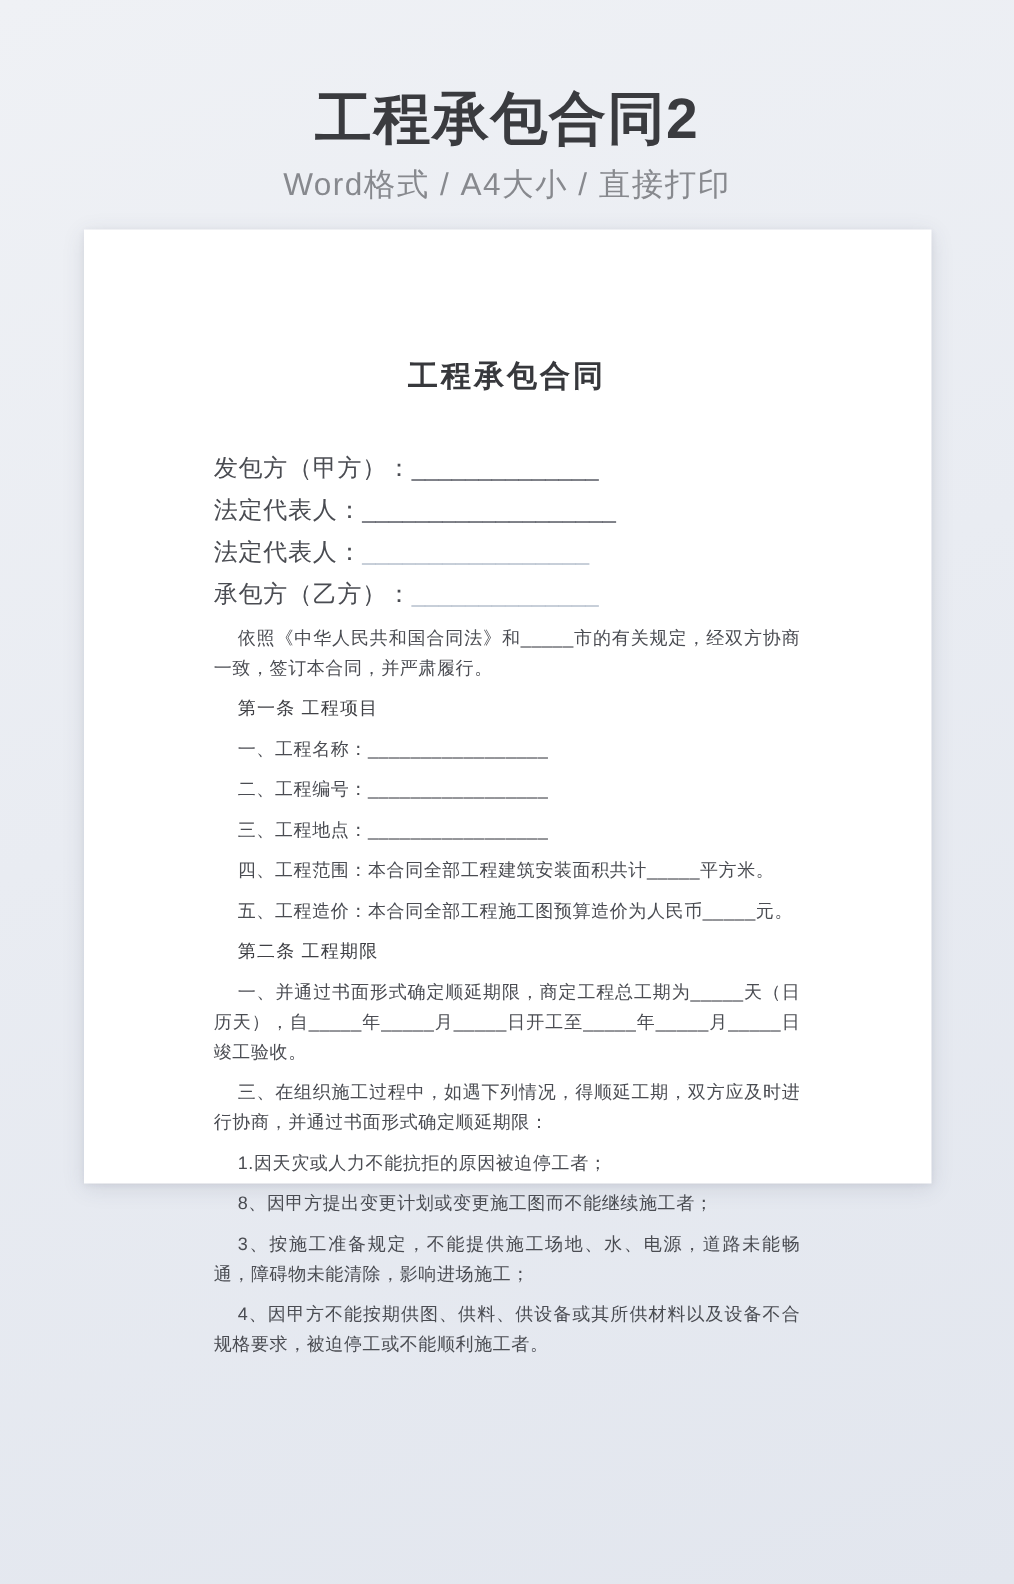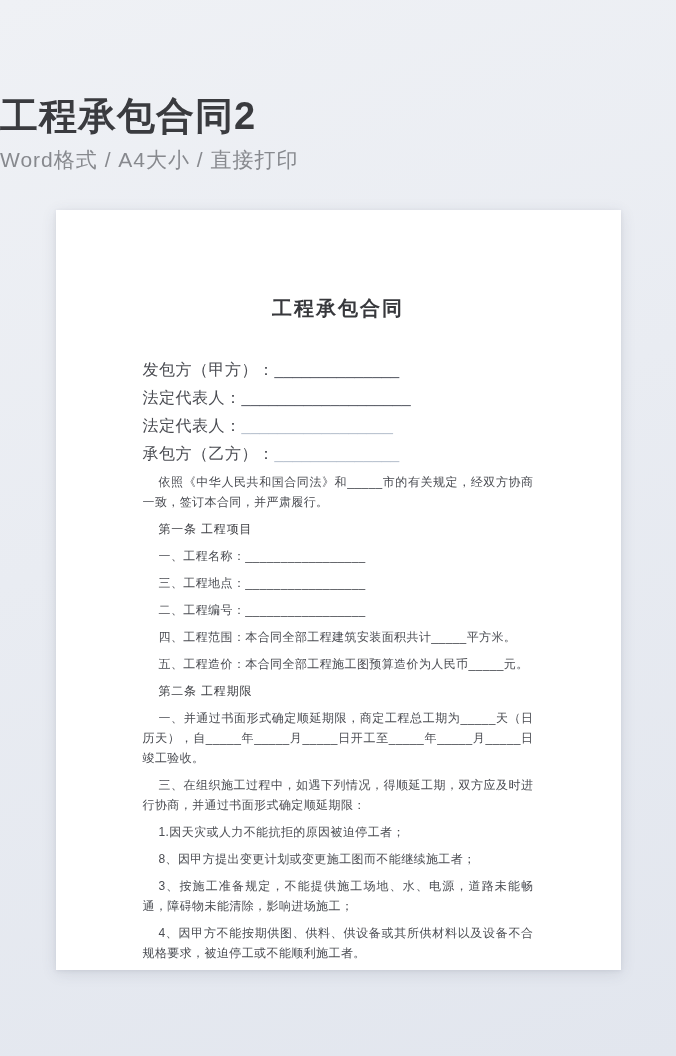--- a/index.html
+++ b/index.html
@@ -7,41 +7,41 @@
   body {
     width: 676px;
     height: 1056px;
     background: linear-gradient(160deg, #eff1f5 0%, #e9ecf2 45%, #e2e6ee 100%);
     font-family: "Liberation Sans", "DejaVu Sans", sans-serif;
     overflow: hidden;
   }
   .stage { width: 676px; height: 1056px; }
 
   
-  .listing-header { padding-top: 58px; margin-top: 36px; }
+  .listing-header { text-align: center; padding-top: 58px; }
   .listing-title {
     font-size: 38px;
     font-weight: bold;
     color: #3a3b3f;
     letter-spacing: 1px;
     line-height: 44px;
   }
   .listing-subtitle {
     margin-top: 9px;
     font-size: 21px;
     color: #87898e;
     letter-spacing: 1px;
     line-height: 26px;
   }
 
   
   .doc-page {
     width: 565px;
-    height: 760px;
-    margin: 37px auto 0 auto;
+    height: 636px;
+    margin: 16px auto 0 auto;
     background: #ffffff;
     box-shadow: 0 3px 14px rgba(60, 70, 95, 0.13), 0 1px 4px rgba(60, 70, 95, 0.08);
     padding: 86px 87px 0 87px;
     color: #4a4c52;
   }
   .doc-title {
     text-align: center;
     font-size: 20px;
     font-weight: bold;
     color: #37383c;
@@ -98,22 +98,22 @@
       </p>
       <p class="party-line">
         <span>承包方（乙方）：</span><span class="blank light">______________</span>
       </p>
     </div>
 
     <div class="doc-body">
       <p class="para">依照《中华人民共和国合同法》和_____市的有关规定，经双方协商一致，签订本合同，并严肃履行。</p>
       <p class="para heading">第一条 工程项目</p>
       <p class="para">一、工程名称：_________________</p>
+      <p class="para">二、工程编号：_________________</p>
       <p class="para">三、工程地点：_________________</p>
-      <p class="para">二、工程编号：_________________</p>
       <p class="para">四、工程范围：本合同全部工程建筑安装面积共计_____平方米。</p>
       <p class="para">五、工程造价：本合同全部工程施工图预算造价为人民币_____元。</p>
       <p class="para heading">第二条 工程期限</p>
       <p class="para">一、并通过书面形式确定顺延期限，商定工程总工期为_____天（日历天），自_____年_____月_____日开工至_____年_____月_____日竣工验收。</p>
       <p class="para">三、在组织施工过程中，如遇下列情况，得顺延工期，双方应及时进行协商，并通过书面形式确定顺延期限：</p>
       <p class="para">1.因天灾或人力不能抗拒的原因被迫停工者；</p>
       <p class="para">8、因甲方提出变更计划或变更施工图而不能继续施工者；</p>
       <p class="para">3、按施工准备规定，不能提供施工场地、水、电源，道路未能畅通，障碍物未能清除，影响进场施工；</p>
       <p class="para">4、因甲方不能按期供图、供料、供设备或其所供材料以及设备不合规格要求，被迫停工或不能顺利施工者。</p>
     </div>

